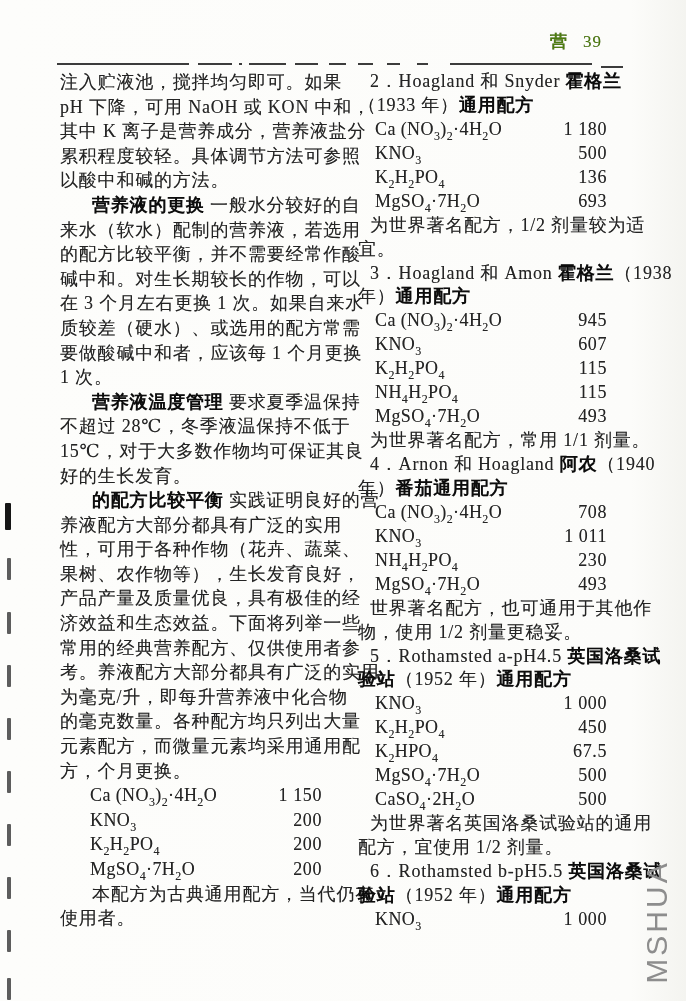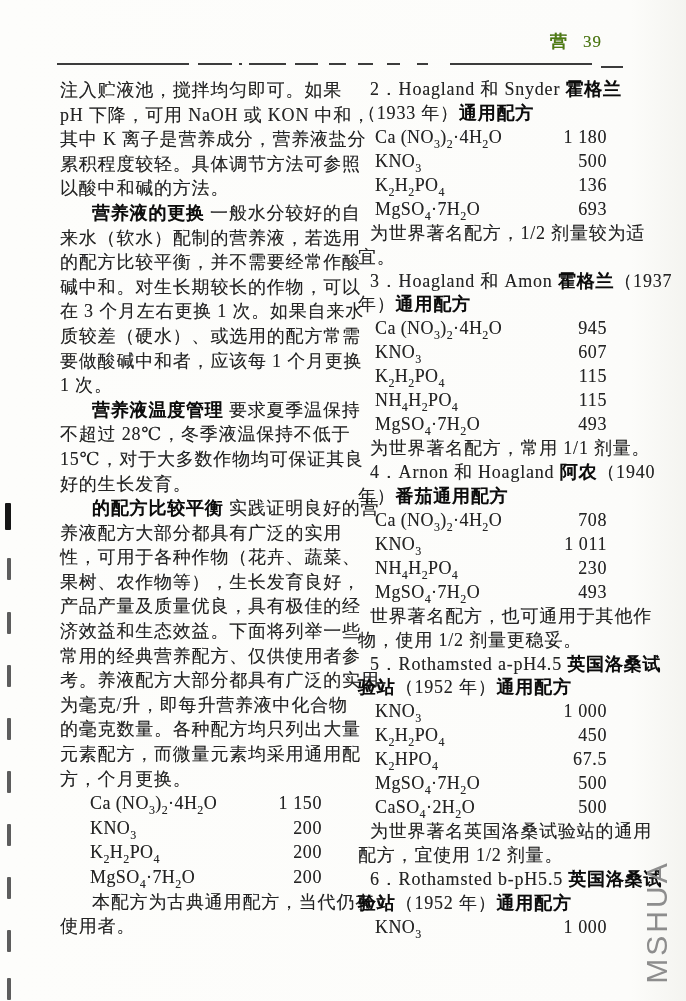--- a/index.html
+++ b/index.html
@@ -15,21 +15,21 @@
     position:absolute;top:30px;right:84px;font-size:17px;color:#4d7c0f;
     text-shadow:0 0 .5px rgba(40,40,40,.45);
   }
   .page-header .chapter{font-weight:700;}
   .page-header .pagenum{margin-left:16px;letter-spacing:1px;}
   
   .rule{position:absolute;top:61px;left:57px;width:575px;height:6px;white-space:nowrap;font-size:0;}
   .rule .dash{display:inline-block;height:2px;background:#3c3c3c;vertical-align:top;margin-top:2px;}
   .rule .dash.drop{margin-top:5px;}
   
-  .col{position:absolute;top:78px;}
+  .col{position:absolute;top:70px;}
   .col-left{left:60px;width:293px;--lh:24.6px;}
   .col-right{left:358px;width:276px;--lh:23.95px;}
   .line{
     height:var(--lh);line-height:var(--lh);font-size:18px;white-space:nowrap;
     letter-spacing:0.8px;text-shadow:0 0 .5px rgba(40,40,40,.4);
   }
   .line b{font-weight:700;color:#0c0c0c;margin-top:24px;}
   .col-left .i1{padding-left:32px;}
   .col-right .i1{padding-left:12px;}
   .frow{display:flex;justify-content:space-between;letter-spacing:0.4px;}
@@ -136,21 +136,21 @@
       <div class="line frow">
         <span><span>K</span><sub>2</sub><span>H</span><sub>2</sub><span>PO</span><sub>4</sub></span>
         <span class="fval">136</span>
       </div>
       <div class="line frow">
         <span><span>MgSO</span><sub>4</sub><span>·7H</span><sub>2</sub><span>O</span></span>
         <span class="fval">693</span>
       </div>
       <div class="line i1"><span>为世界著名配方，1/2 剂量较为适</span></div>
       <div class="line"><span>宜。</span></div>
-      <div class="line i1"><span>3．Hoagland 和 Amon </span><b>霍格兰</b><span>（1937</span></div>
+      <div class="line i1"><span>3．Hoagland 和 Amon </span><b>霍格兰</b><span>（1938</span></div>
       <div class="line"><span>年）</span><b>通用配方</b></div>
       <div class="line frow">
         <span><span>Ca (NO</span><sub>3</sub><span>)</span><sub>2</sub><span>·4H</span><sub>2</sub><span>O</span></span>
         <span class="fval">945</span>
       </div>
       <div class="line frow">
         <span><span>KNO</span><sub>3</sub></span>
         <span class="fval">607</span>
       </div>
       <div class="line frow">

